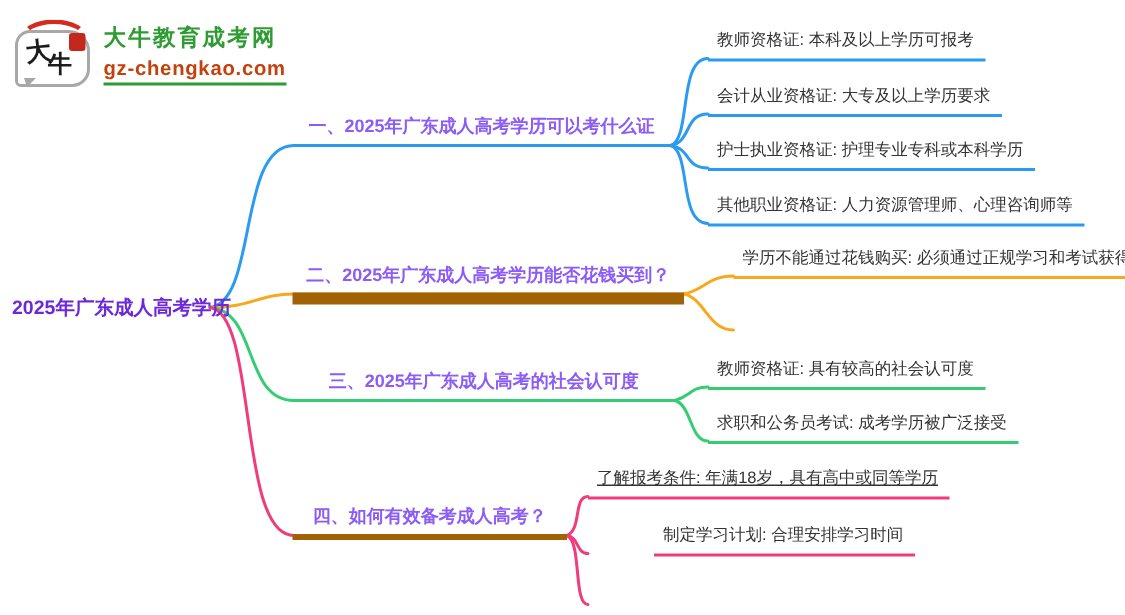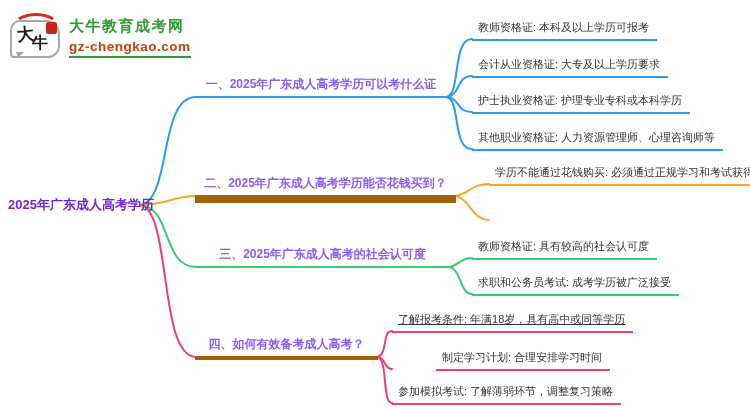--- a/index.html
+++ b/index.html
@@ -116,15 +116,14 @@
   <div class="node leaf lb" style="left:472px;top:91px;">护士执业资格证: 护理专业专科或本科学历</div>
   <div class="node leaf lb" style="left:472px;top:128px;">其他职业资格证: 人力资源管理师、心理咨询师等</div>
 
   <div class="node leaf lo" style="left:489px;top:163px;">学历不能通过花钱购买: 必须通过正规学习和考试获得</div>
 
   <div class="node leaf lg" style="left:472px;top:237px;">教师资格证: 具有较高的社会认可度</div>
   <div class="node leaf lg" style="left:472px;top:273px;">求职和公务员考试: 成考学历被广泛接受</div>
 
   <div class="node leaf lp" style="left:392px;top:310px;text-decoration:underline;">了解报考条件: 年满18岁，具有高中或同等学历</div>
   <div class="node leaf lp" style="left:392px;top:348px;margin-left:44px;">制定学习计划: 合理安排学习时间</div>
-  <div class="node leaf lp" style="left:392px;top:382px;">参加模拟考试: 了解薄弱环节，调整复习策略</div>
 
 </div>
 
 </body></html>

